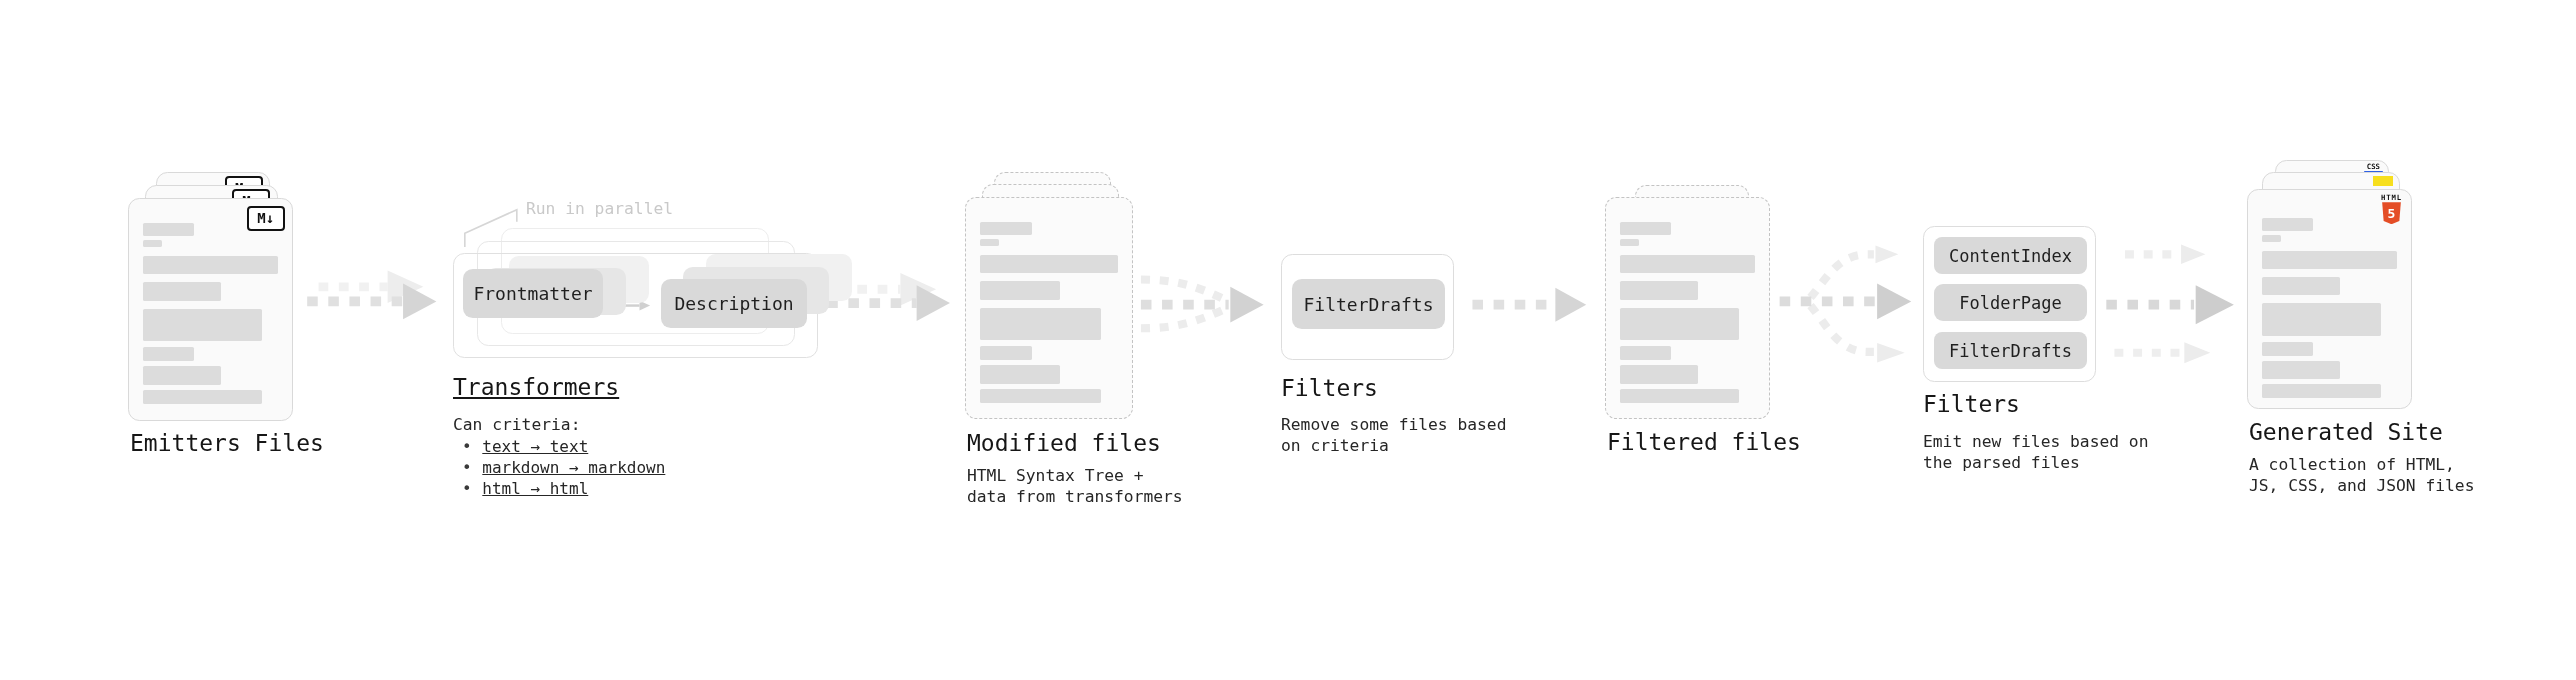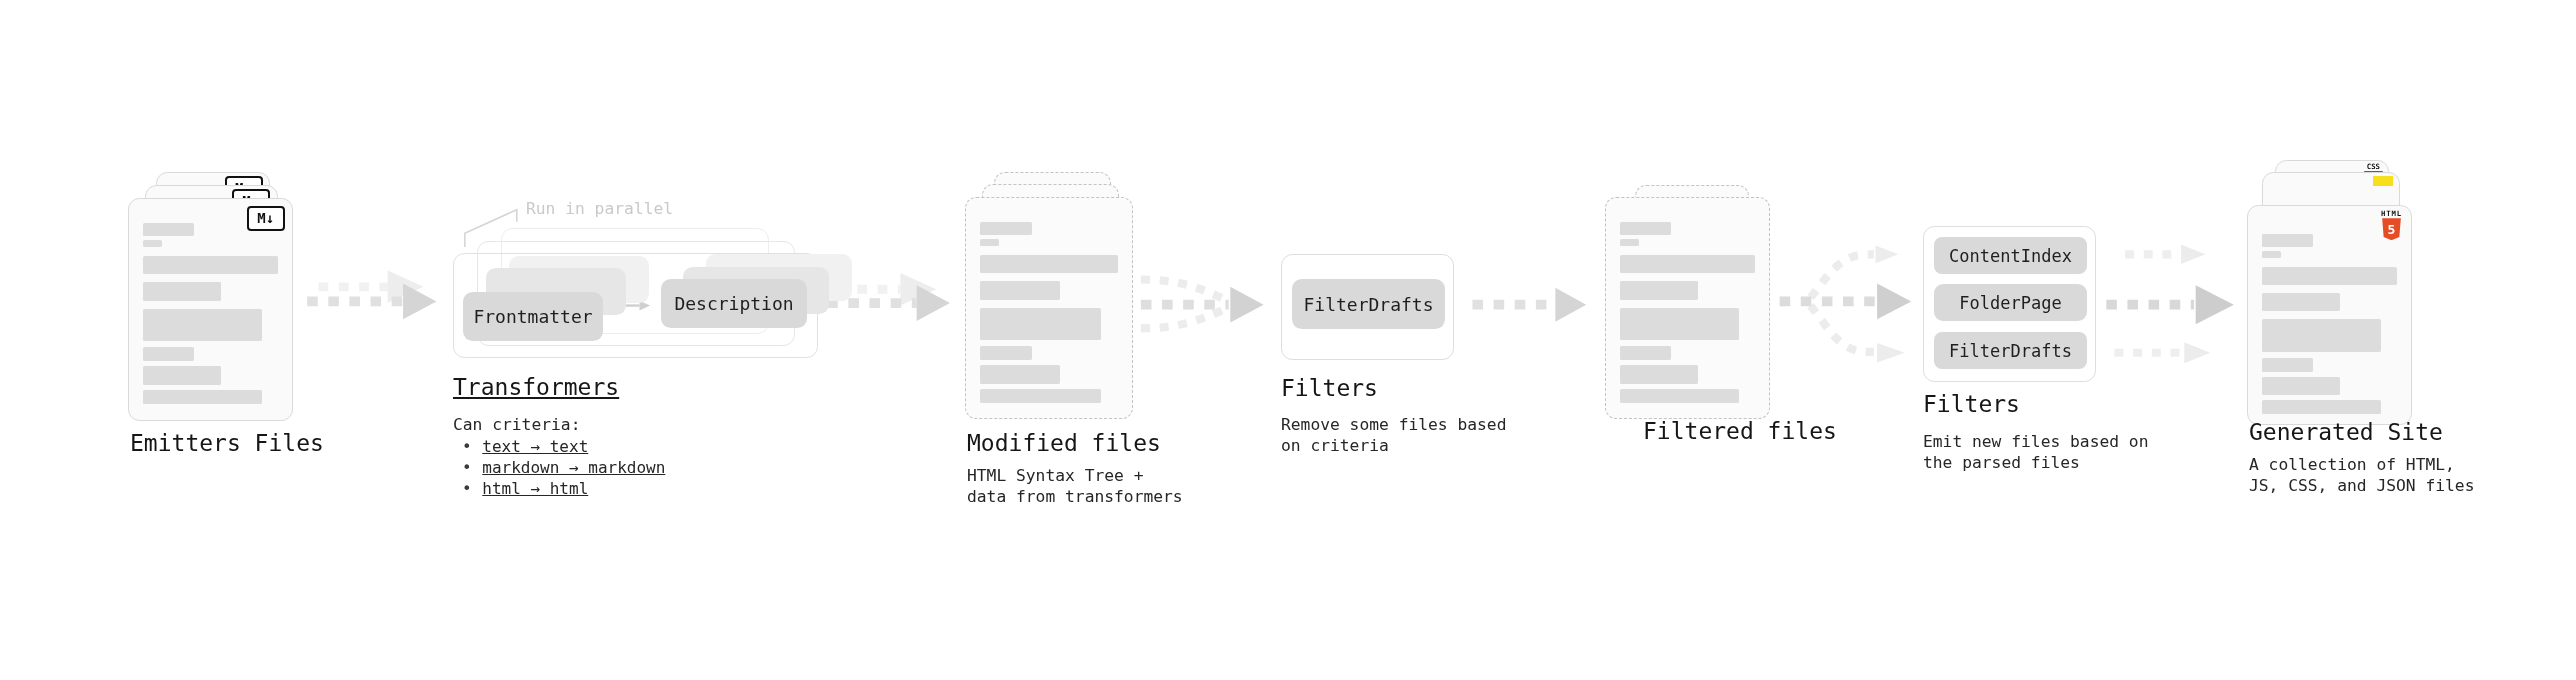--- a/index.html
+++ b/index.html
@@ -144,21 +144,21 @@
   </div>
 
   <div>
     <div class="annotation" style="left:526px;top:200px;">Run in parallel</div>
     <div class="box l3" style="left:501px;top:228px;width:268px;height:106px;"></div>
     <div class="box l2" style="left:477px;top:241px;width:318px;height:105px;"></div>
     <div class="box" style="left:453px;top:253px;width:365px;height:105px;"></div>
 
     <div class="chip g2" style="left:509px;top:256px;width:140px;height:47px;"></div>
     <div class="chip g1" style="left:486px;top:268px;width:140px;height:47px;"></div>
-    <div class="chip" style="left:463px;top:292px;width:140px;height:49px;">Frontmatter</div>
+    <div class="chip" style="left:463px;top:269px;width:140px;height:49px;">Frontmatter</div>
 
     <div class="chip g2" style="left:706px;top:254px;width:146px;height:47px;"></div>
     <div class="chip g1" style="left:683px;top:267px;width:146px;height:47px;"></div>
     <div class="chip" style="left:661px;top:279px;width:146px;height:49px;">Description</div>
 
     <div class="stage-label" style="left:453px;top:375px;text-decoration:underline;">Transformers</div>
     <div class="desc" style="left:453px;top:414px;">Can criteria:</div>
     <div class="bullets" style="left:462px;top:436px;">
       <div class="row"><span class="dot">•</span><span>text → text</span></div>
       <div class="row"><span class="dot">•</span><span>markdown → markdown</span></div>
@@ -201,21 +201,21 @@
         <div class="bar b1"></div>
         <div class="bar b2"></div>
         <div class="bar b3"></div>
         <div class="bar b4"></div>
         <div class="bar b5"></div>
         <div class="bar b6"></div>
         <div class="bar b7"></div>
         <div class="bar b8"></div>
       </div>
     </div>
-    <div class="stage-label" style="left:1607px;top:419px;margin-left:36px;">Filtered files</div>
+    <div class="stage-label" style="left:1607px;top:430px;">Filtered files</div>
   </div>
 
   <div>
     <div class="box fill" style="left:1923px;top:226px;width:173px;height:156px;border-color:#dddddd;"></div>
     <div class="chip small" style="left:1934px;top:237px;width:153px;height:37px;">ContentIndex</div>
     <div class="chip small" style="left:1934px;top:284px;width:153px;height:37px;border-radius:9px;">FolderPage</div>
     <div class="chip small" style="left:1934px;top:332px;width:153px;height:37px;">FilterDrafts</div>
     <div class="stage-label" style="left:1923px;top:392px;">Filters</div>
     <div class="desc" style="left:1923px;top:431px;">Emit new files based on
 the parsed files</div>
@@ -224,21 +224,21 @@
   <div>
     <div class="card" style="left:2275px;top:160px;width:114px;height:81px;">
       <div class="css-badge" style="right:4.9px;top:2.4px;">
         <div class="css-txt">CSS</div>
         <div class="css-bar"></div>
       </div>
     </div>
     <div class="card" style="left:2262px;top:172px;width:138px;height:81px;">
       <div class="js-badge" style="right:6.5px;top:3.3px;"></div>
     </div>
-    <div class="card" style="left:2247px;top:189px;width:165px;height:220px;margin-top:16px;">
+    <div class="card" style="left:2247px;top:189px;width:165px;height:220px;">
       <div class="html5" style="right:9px;top:4.1px;">
         <div class="h5-txt">HTML</div>
         <div class="shield">
             <span>5</span>
           </div>
       </div>
       <div class="bars" style="top:28px;">
         <div class="bar b1"></div>
         <div class="bar b2"></div>
         <div class="bar b3"></div>

